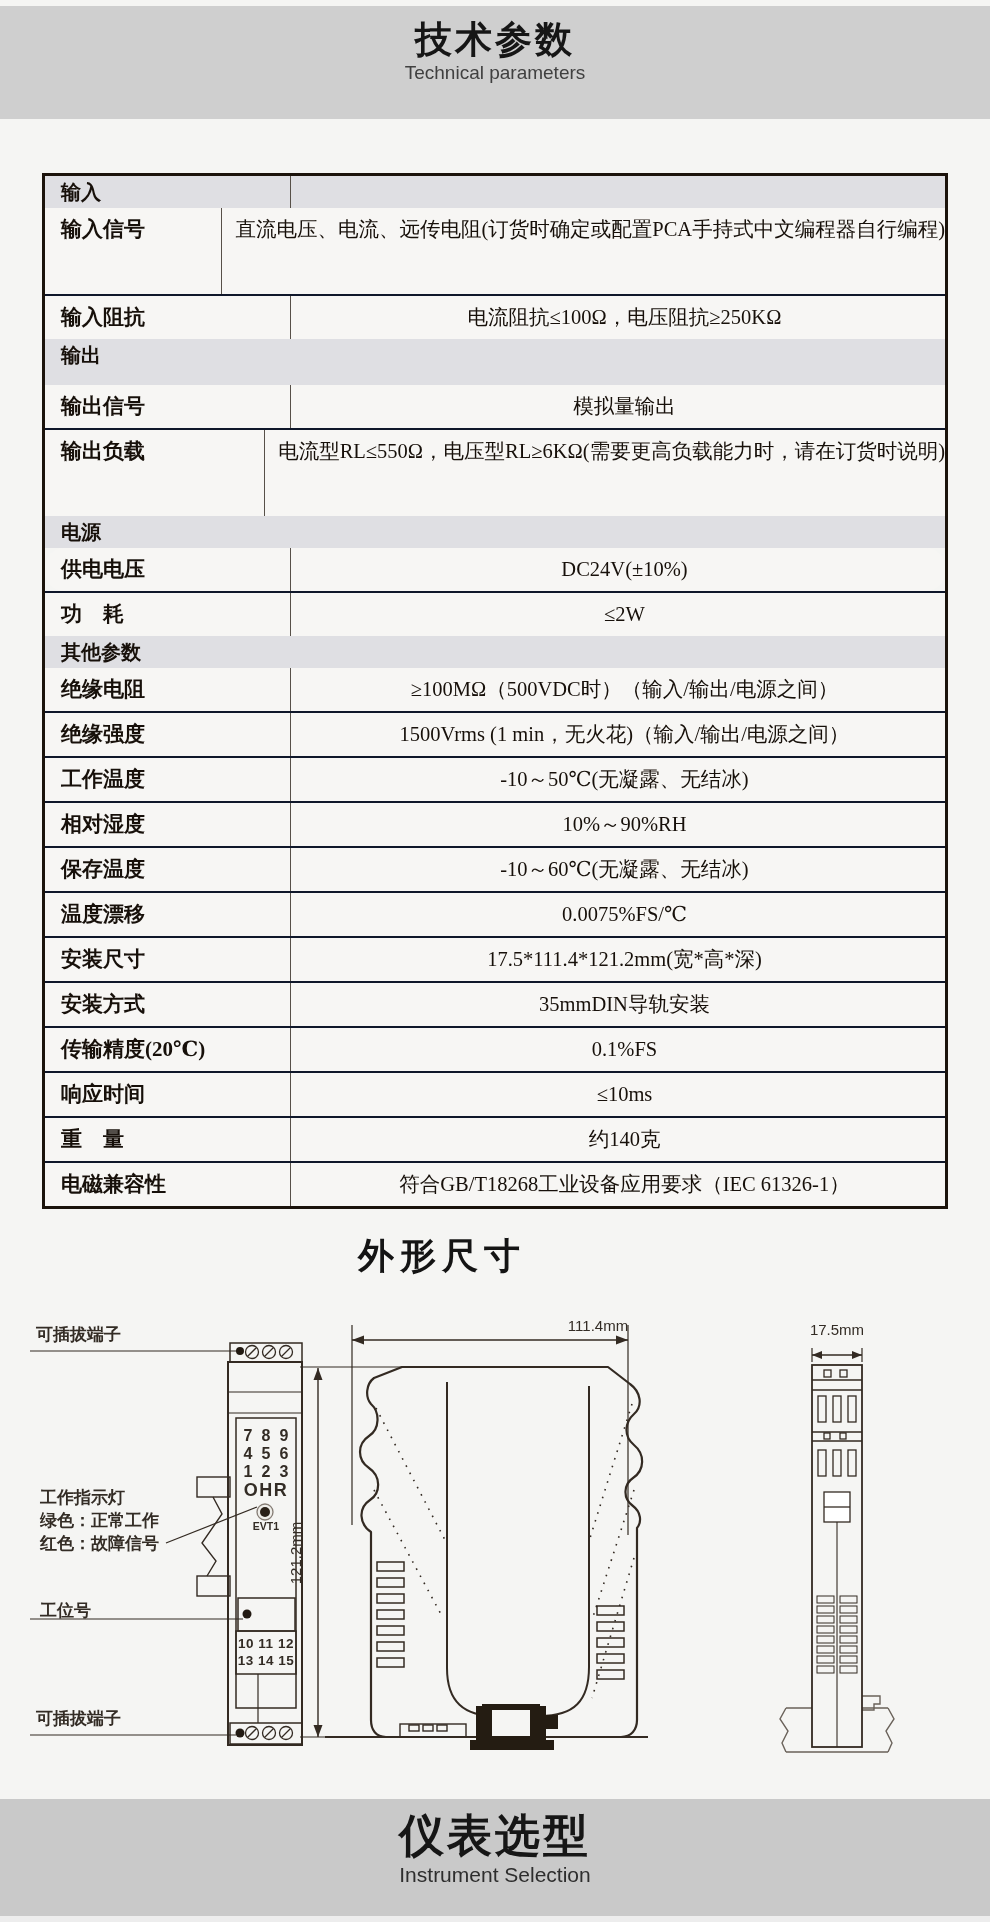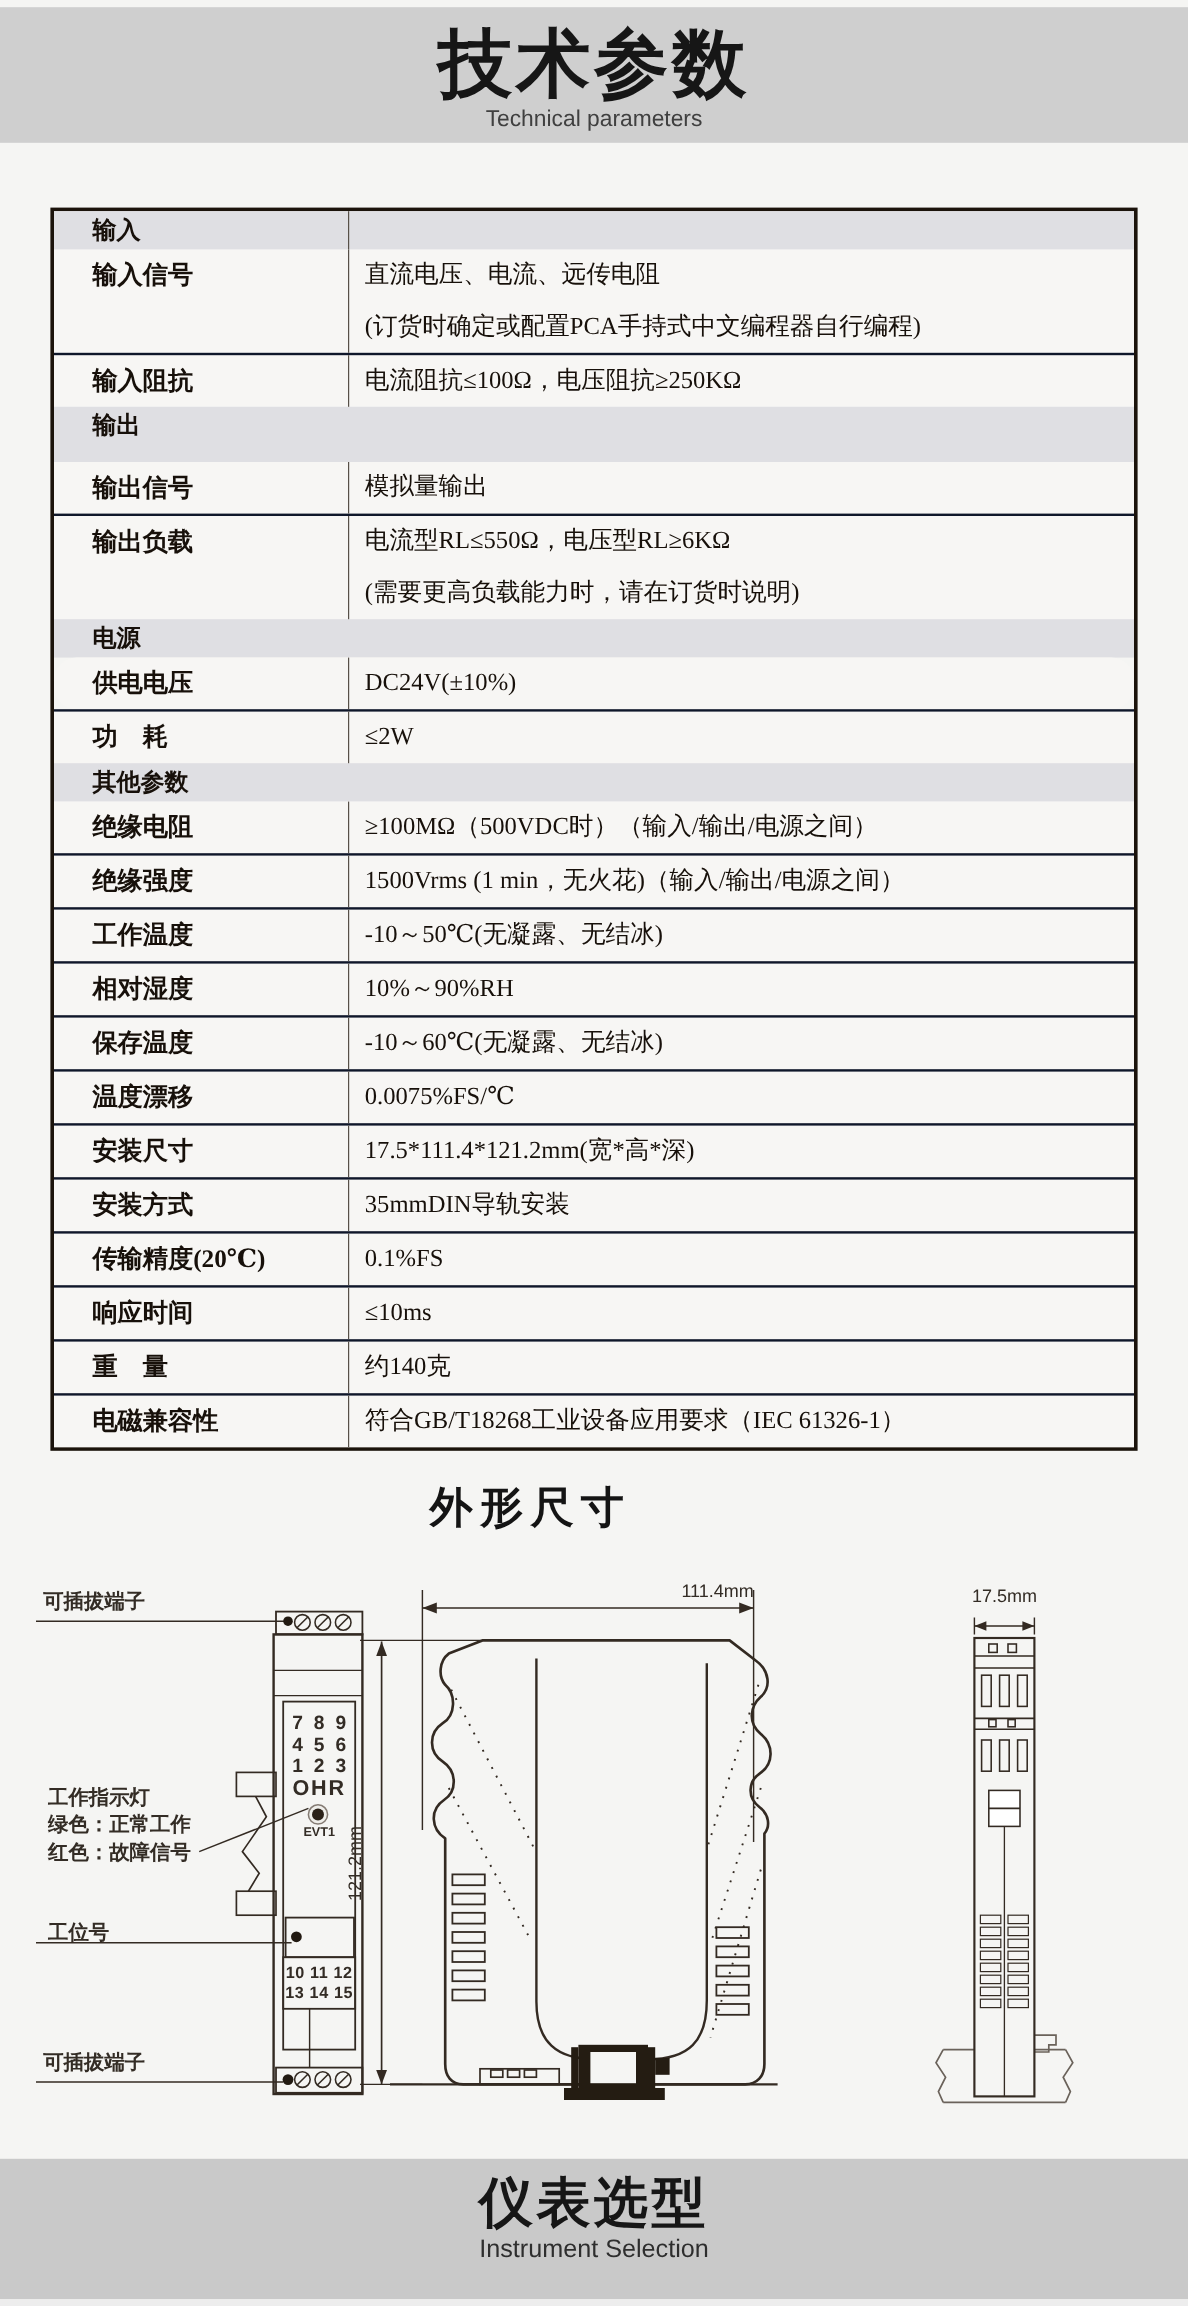--- a/index.html
+++ b/index.html
@@ -6,45 +6,45 @@
   body{
     width:990px;height:1922px;position:relative;
     background:#f5f5f3;
     font-family:"Liberation Sans","DejaVu Sans",sans-serif;
     color:#1a1a1a;overflow:hidden;
   }
   
   .band{position:absolute;left:0;width:990px;background:#cfcfcf;text-align:center;}
   .band-top{top:6px;height:113px;}
   .band-bottom{top:1799px;height:117px;background:#c9c9c9;}
-  .band .cn{font-size:62px;font-weight:bold;color:#161616;letter-spacing:3px;margin-top:14px;line-height:1.1;}
+  .band .cn{font-size:37px;font-weight:bold;color:#161616;letter-spacing:3px;margin-top:14px;line-height:1.1;}
   .band .en{font-size:19px;color:#404040;margin-top:2px;line-height:1.1;}
   .band-bottom .cn{font-size:45px;margin-top:12px;}
   .band-bottom .en{font-size:21px;color:#2e2e2e;}
   .bottom-strip{position:absolute;left:0;top:1916px;width:990px;height:6px;background:#ededed;}
 
   
   #spec-table{
     position:absolute;left:42px;top:173px;width:906px;
     border:3px solid #1b130b;box-sizing:border-box;
     font-family:"Liberation Serif","DejaVu Serif",serif;
   }
   .t-row{display:flex;background:#f7f6f4;}
   .t-section{background:#dfdfe3;}
   .t-line{border-top:2px solid #0f172a;}
   .t-label{
-    width:245px;box-sizing:border-box;padding-left:32px;
+    width:245px;box-sizing:border-box;padding-left:16px;
     font-weight:bold;font-size:21px;color:#17100a;
     line-height:43px;white-space:nowrap;
   }
   .t-section .t-label{font-size:20px;line-height:32px;}
   .t-value{
     flex:1;box-sizing:border-box;padding-left:13px;
     border-left:1.5px solid #575048;
-    display:flex;flex-direction:column;justify-content:center;
+    display:flex;flex-direction:row;justify-content:center;
     font-size:20.5px;color:#17100a;
   }
   .t-value.nodiv{border-left:none;}
   .t-vline{line-height:43px;white-space:nowrap;}
 
   
   #dims-title{
     position:absolute;left:0;top:1232px;width:884px;text-align:center;
     font-size:36px;font-weight:bold;letter-spacing:6px;color:#141414;
   }

